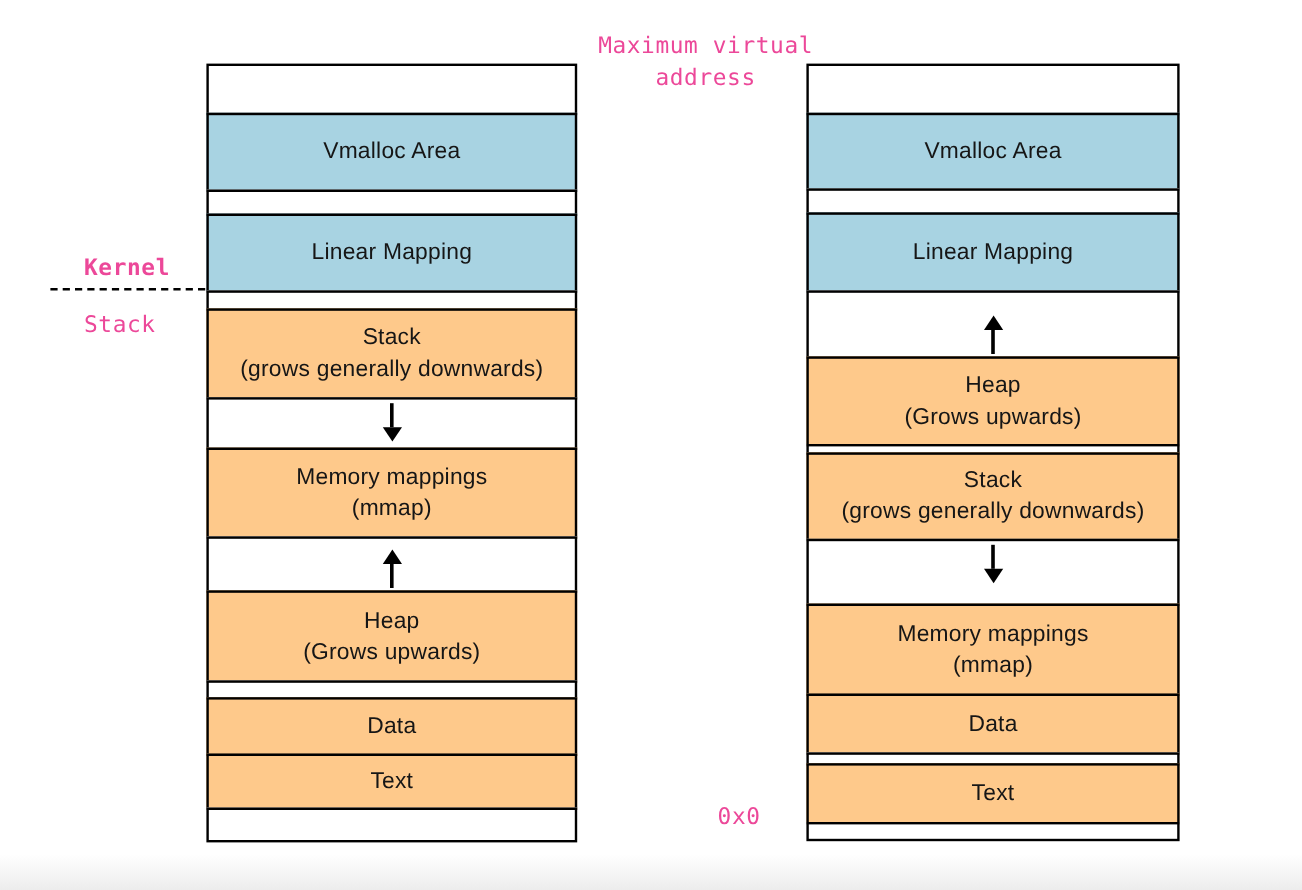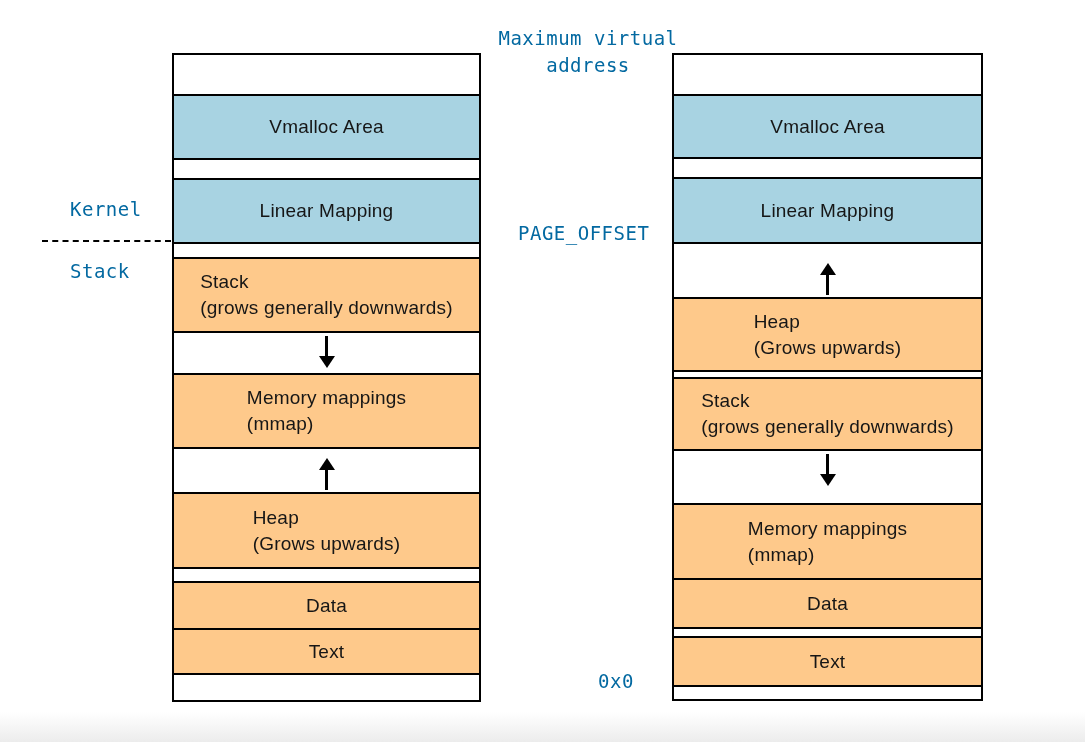--- a/index.html
+++ b/index.html
@@ -14,33 +14,33 @@
     background:#ffffff;
     overflow:hidden;
     font-family:"Liberation Sans", sans-serif;
   }
   .mono{
     position:absolute;
     font-family:"DejaVu Sans Mono", monospace;
     font-size:19px;
     line-height:27px;
     letter-spacing:0.5px;
-    color:#0369a1;
+    color:#ec4899;
     white-space:pre-line;
   }
   .mono.center{text-align:center;}
   .column{position:absolute;}
   .seg{
     position:absolute;
     left:0;width:100%;
     box-sizing:border-box;
     border:2px solid var(--line);
     background:#ffffff;
     display:flex;align-items:center;justify-content:center;
-    text-align:left;
+    text-align:center;
     white-space:pre-line;
     font-family:"Liberation Sans", sans-serif;
     font-size:19px;line-height:26px;
     letter-spacing:0.2px;
     color:#161616;
   }
   .seg.k{background:var(--kernel-fill);}
   .seg.u{background:var(--user-fill);}
   .arrow{
     position:absolute;left:50%;transform:translateX(-50%);
@@ -68,27 +68,26 @@
   }
 </style>
 </head>
 <body>
 
 <div class="canvas">
 
   <div class="mono center" style="left:438px;top:25px;width:300px;">Maximum virtual
 address</div>
 
-  <div class="mono" style="left:70px;top:196px;">Kernel</div>
+  <div class="mono" style="left:70px;top:210px;font-weight:bold;">Kernel</div>
 
   <div class="divider" style="left:42px;top:240px;width:129px;"></div>
 
   <div class="mono" style="left:70px;top:258px;">Stack</div>
 
-  <div class="mono" style="left:518px;top:220px;">PAGE_OFFSET</div>
 
   <div class="mono" style="left:598px;top:668px;">0x0</div>
 
   <div class="column" style="left:172px;top:53px;width:309px;height:649px;">
 
     <div class="seg" style="top:0;height:43px;"></div>
 
     <div class="seg k" style="top:41px;height:66px;">Vmalloc Area</div>
 
     <div class="seg" style="top:105px;height:22px;"></div>

